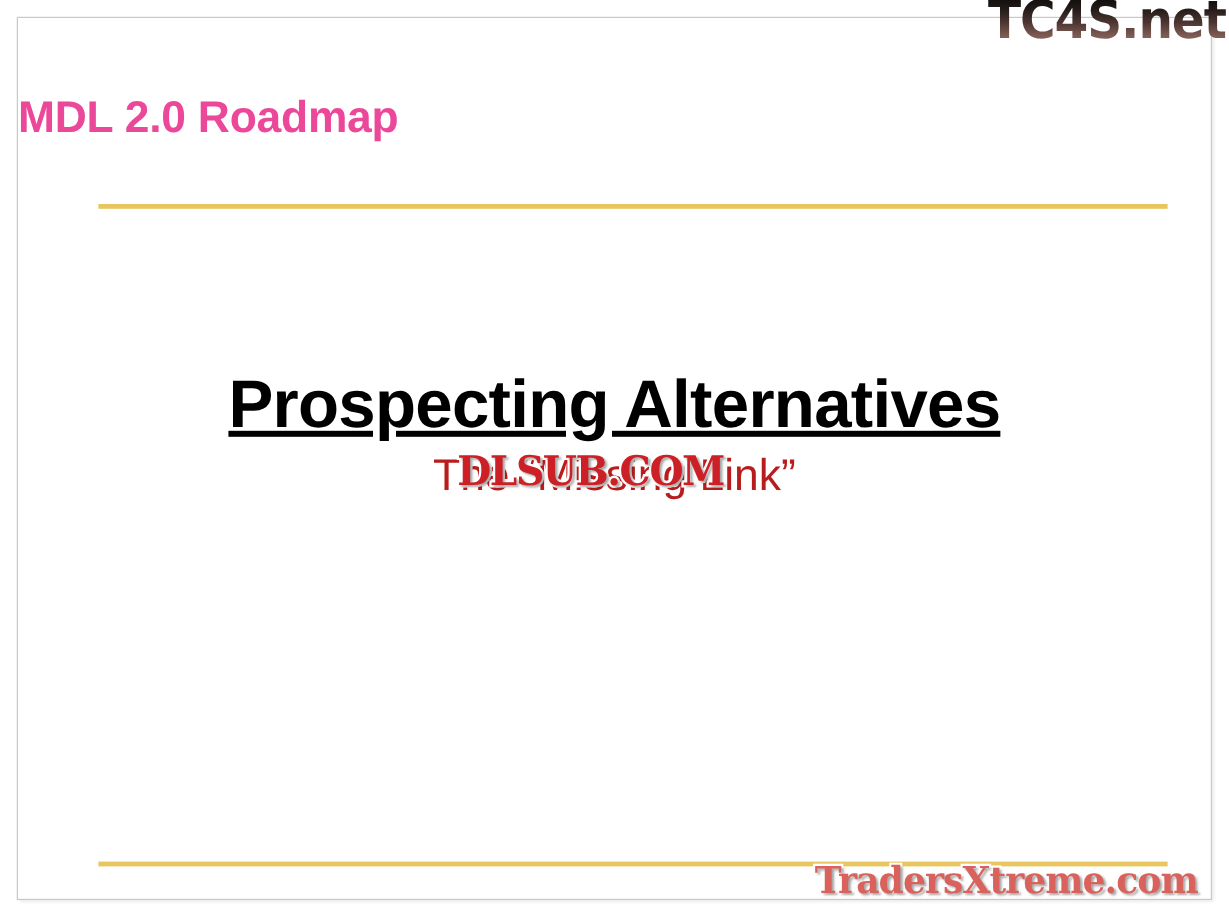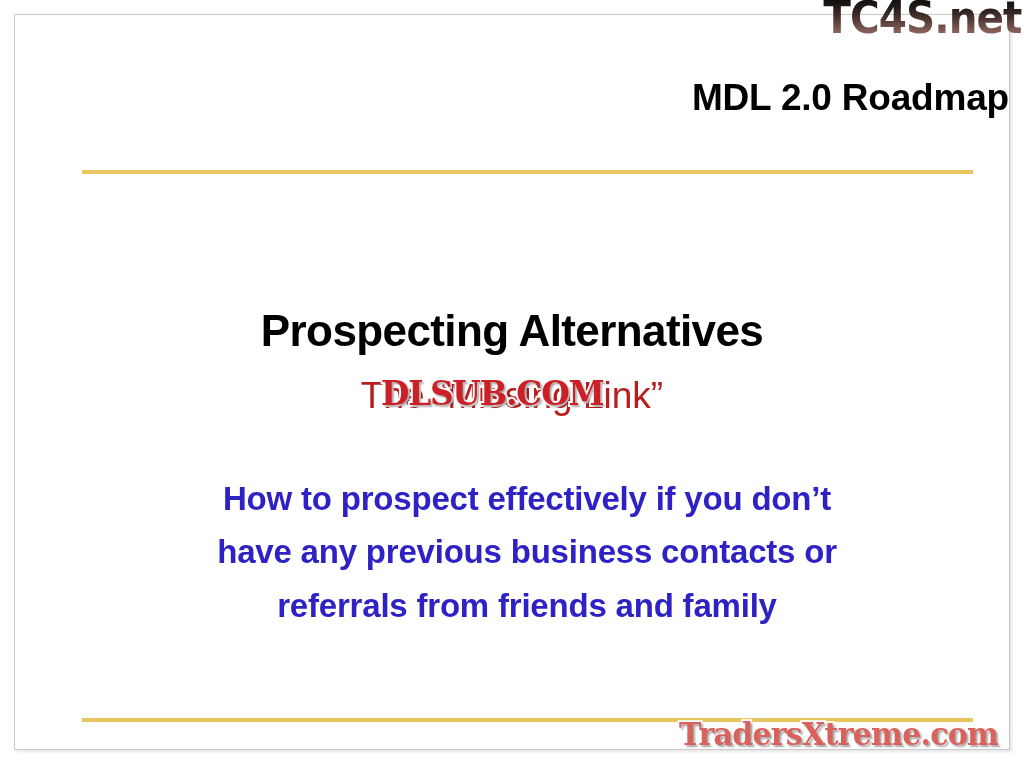--- a/index.html
+++ b/index.html
@@ -27,24 +27,24 @@
     box-sizing: border-box;
     box-shadow: 2px 2px 3px rgba(0,0,0,0.10);
   }
 
   
   #slide-title {
     position: absolute;
     left: 0;
     right: 0;
     top: 62px;
-    text-align: right;
+    text-align: left;
     font-size: 37px;
     font-weight: bold;
-    color: #000000;
+    color: #ec4899;
     letter-spacing: -0.2px;
     white-space: nowrap;
   }
 
   
   .gold-rule {
     position: absolute;
     left: 67px;
     width: 891px;
     height: 4px;
@@ -53,26 +53,27 @@
   #gold-rule-top    { top: 155px; }
   #gold-rule-bottom { top: 703px; }
 
   
   #headline {
     position: absolute;
     left: 0;
     right: 0;
     top: 293px;
     text-align: center;
-    font-size: 44px;
+    font-size: 56px;
     font-weight: bold;
     color: #000000;
     letter-spacing: -0.6px;
     line-height: 1.05;
     white-space: nowrap;
+    text-decoration: underline;
   }
 
   
   #subheadline {
     position: absolute;
     left: 0;
     right: 0;
     top: 360px;
     text-align: center;
     font-size: 37px;
@@ -159,25 +160,20 @@
 <div id="slide-frame">
 
   <div id="slide-title">MDL 2.0 Roadmap</div>
 
   <div id="gold-rule-top" class="gold-rule"></div>
 
   <div id="headline">Prospecting Alternatives</div>
 
   <div id="subheadline">The “Missing Link”</div>
 
-  <div id="body-text">
-    <span class="body-line">How to prospect effectively if you don’t</span>
-    <span class="body-line">have any previous business contacts or</span>
-    <span class="body-line">referrals from friends and family</span>
-  </div>
 
   <div id="gold-rule-bottom" class="gold-rule"></div>
 
   <div id="watermark-dlsub">DLSUB.COM</div>
 
 </div>
 
 <div id="watermark-tc4s">TC4S.net</div>
 
 <div id="watermark-tradersxtreme">TradersXtreme.com</div>

